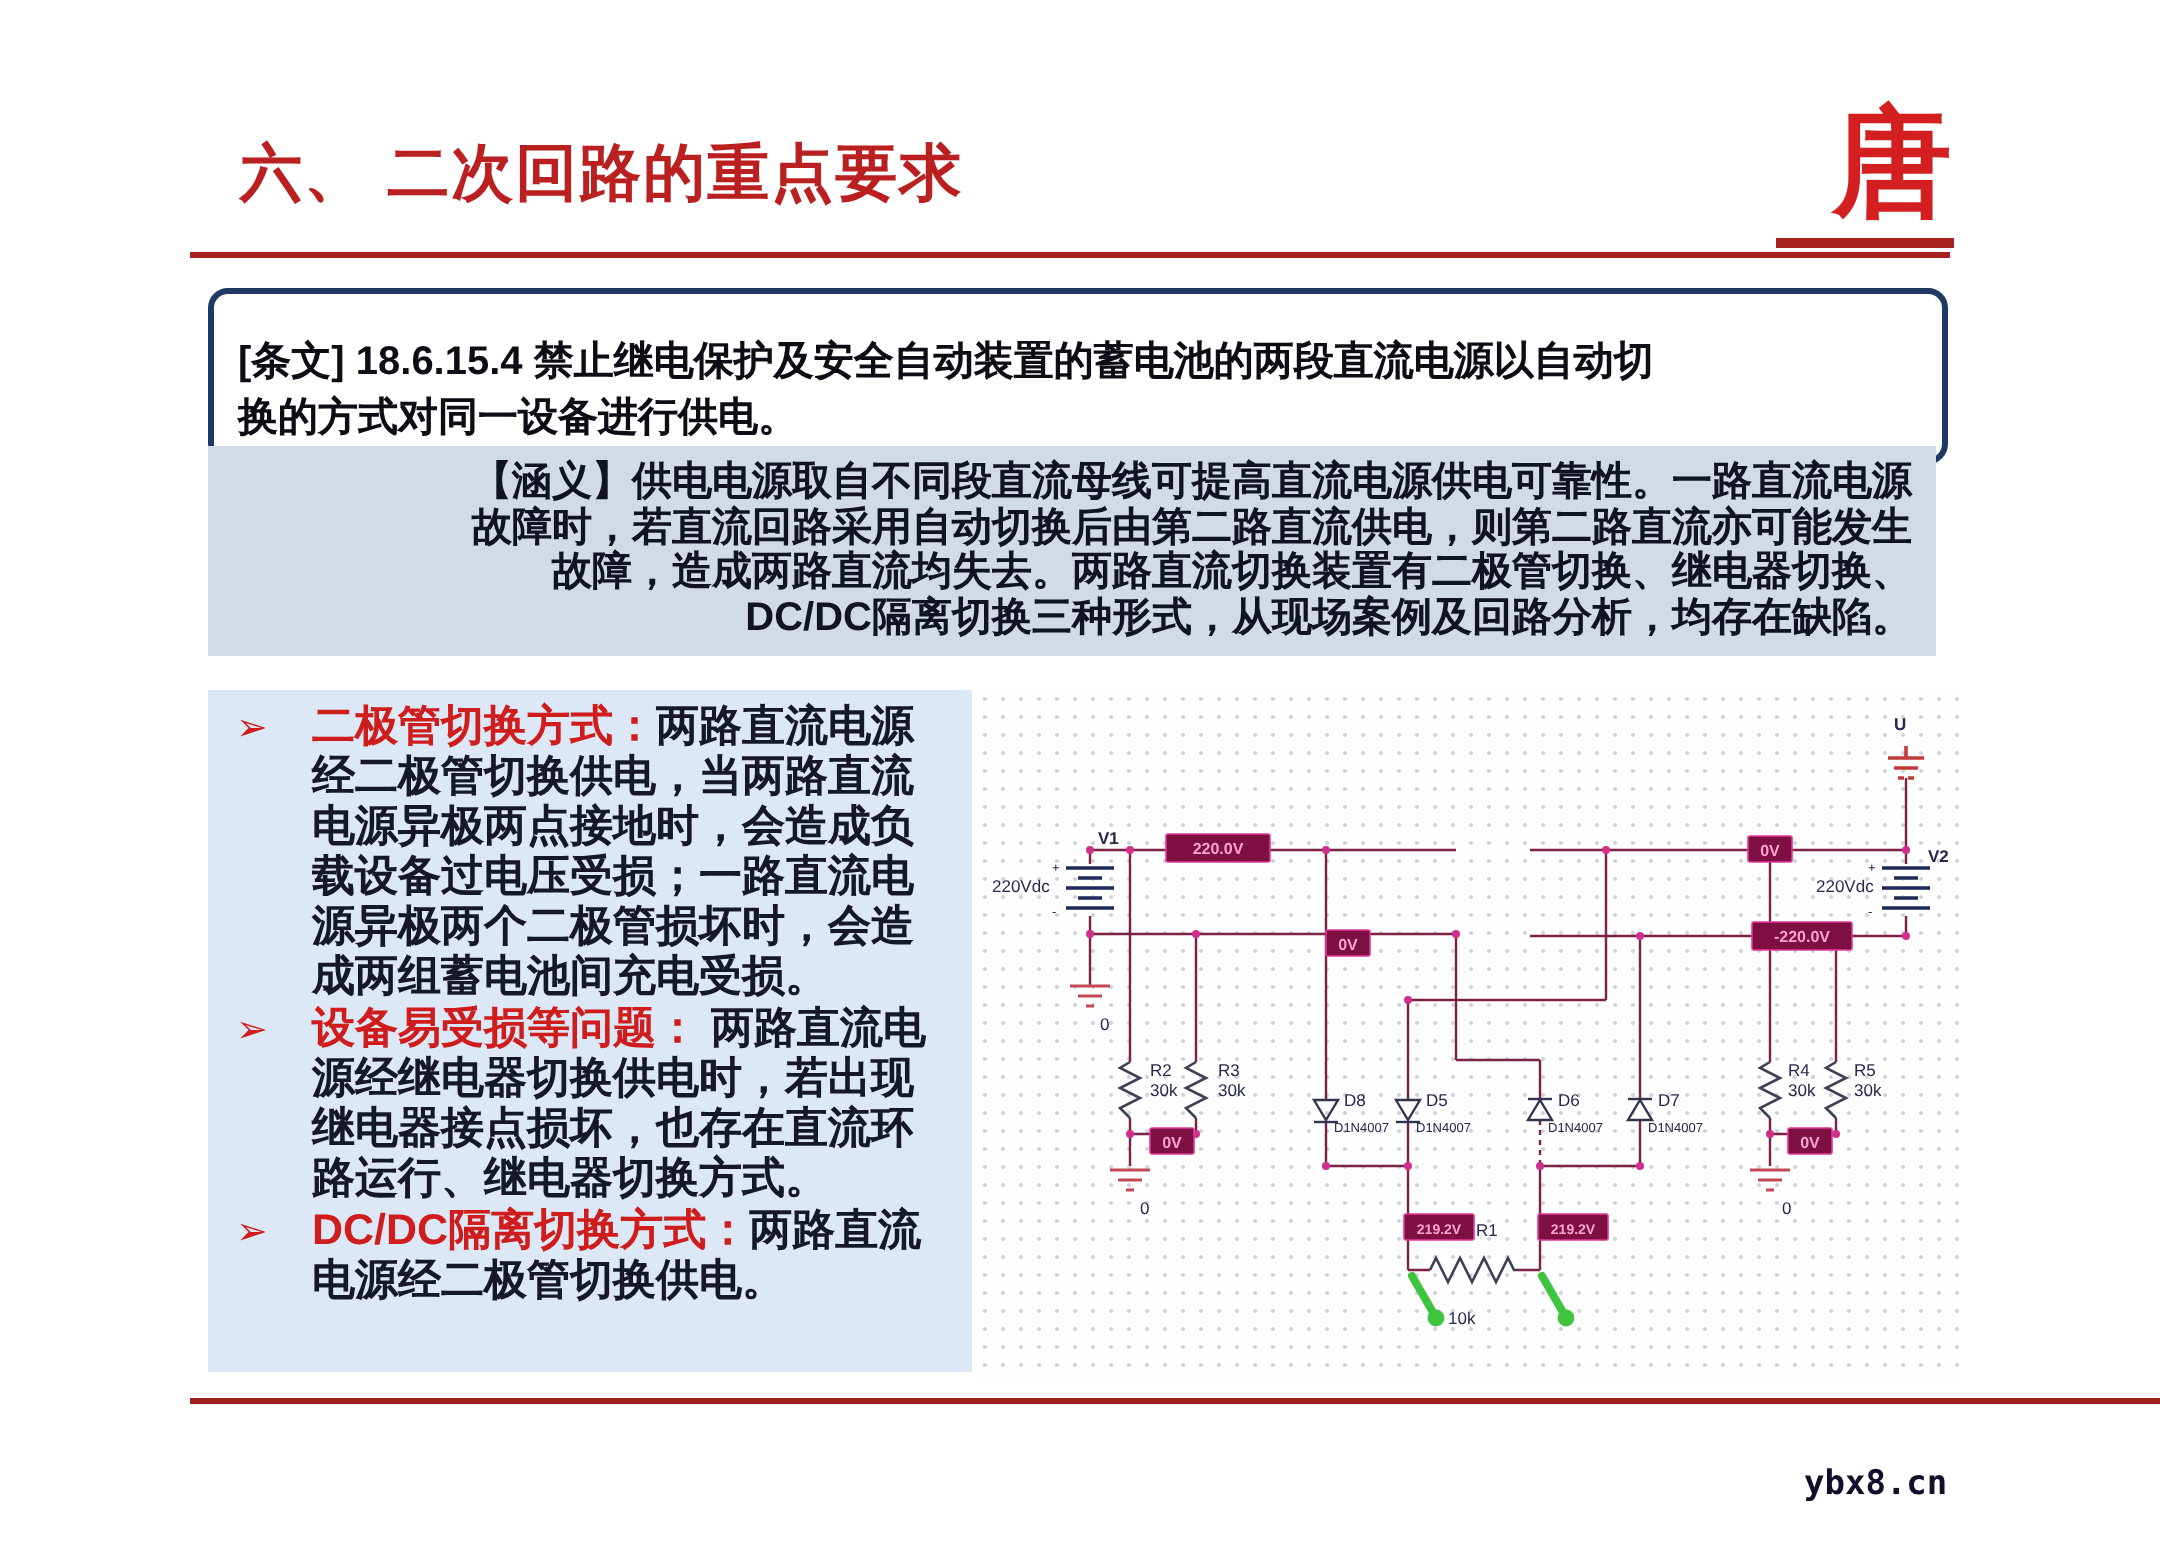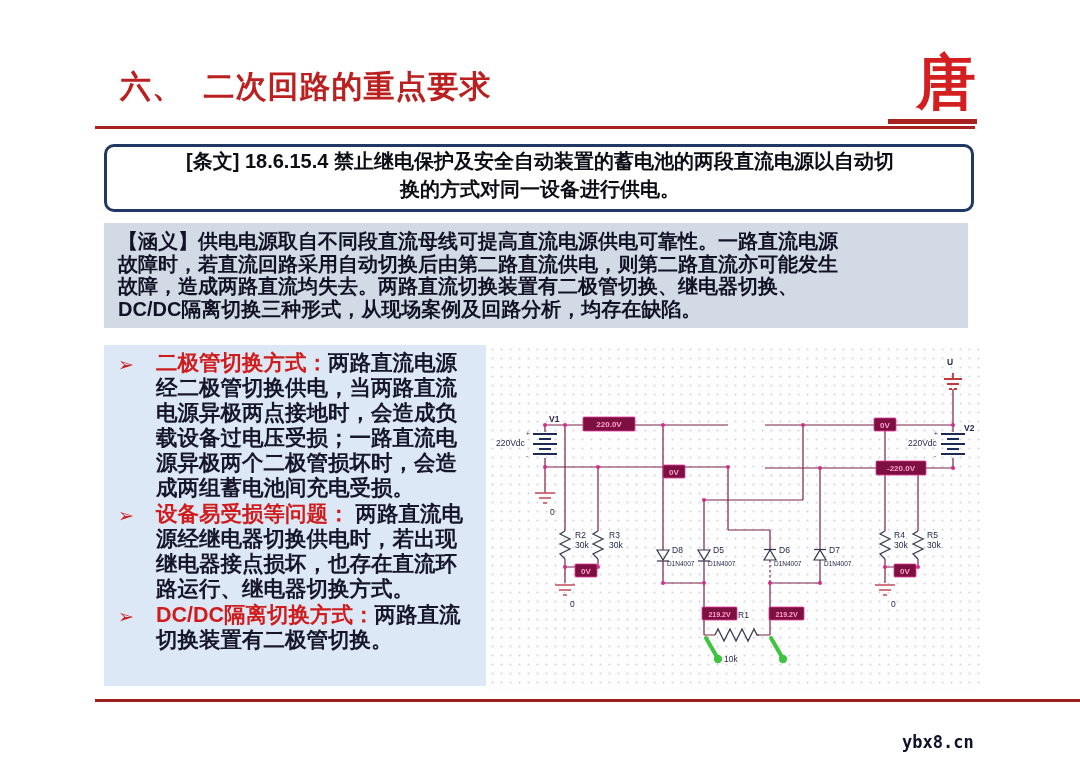--- a/index.html
+++ b/index.html
@@ -5,32 +5,32 @@
   :root{
     --title-red:#bb2020; --line-red:#a82222; --accent-red:#cf1c1c;
     --clause-border:#1f3864; --meaning-bg:#d2dae6; --bullets-bg:#dde8f6;
     --wire:#7b2244; --vbox-bg:#7d1040; --vbox-text:#ffa3d1;
     --probe-green:#3ec43e; --logo-red:#d31f1f;
   }
   html,body{margin:0;padding:0;background:#ffffff;}
   body{font-family:"Liberation Sans","DejaVu Sans",sans-serif;}
   .slide{position:relative;width:1080px;height:771px;background:#fff;overflow:hidden;}
   .title{position:absolute;left:120px;top:66px;font-size:31px;font-weight:bold;
-         color:var(--title-red);letter-spacing:1px;white-space:nowrap;font-family:Liberation Mono, monospace;}
+         color:var(--title-red);letter-spacing:1px;white-space:nowrap;}
   .title-rule{position:absolute;left:95px;top:126px;width:880px;height:3px;background:var(--line-red);}
   .logo{position:absolute;left:913px;top:46px;width:66px;height:72px;color:var(--logo-red);
         font-size:60px;font-weight:900;line-height:72px;text-align:center;font-family:"DejaVu Sans",sans-serif;}
   .logo-rule{position:absolute;left:888px;top:119px;width:89px;height:5px;background:var(--line-red);}
   .clause{position:absolute;left:104px;top:144px;width:870px;box-sizing:border-box;
           border:3px solid var(--clause-border);border-radius:10px;background:#fff;
-          padding:0 10px 6px 12px;font-size:20px;font-weight:bold;color:#0d0d16;line-height:1.4;text-align:center;}
+          padding:20px 10px 6px 12px;font-size:20px;font-weight:bold;color:#0d0d16;line-height:1.4;}
   .clause .txt{white-space:pre-wrap;}
   .meaning{position:absolute;left:104px;top:223px;width:864px;box-sizing:border-box;
            background:var(--meaning-bg);padding:7px 12px 8px 14px;
-           font-size:20px;font-weight:bold;color:#121225;line-height:22.5px;}
+           font-size:20px;font-weight:bold;color:#121225;line-height:22.5px;text-align:right;}
   .meaning .txt{white-space:pre-wrap;}
   .bullets{position:absolute;left:104px;top:345px;width:382px;height:341px;box-sizing:border-box;
            background:var(--bullets-bg);padding:6px 10px 0 12px;}
   .bullets ul{list-style:none;margin:0;padding:0;}
   .bullets li{position:relative;padding-left:40px;font-size:21.5px;font-weight:bold;
               line-height:25px;color:#17172b;margin-bottom:1px;}
   .bullets .arrow{position:absolute;left:2px;top:1px;color:var(--accent-red);font-size:19px;}
   .bullets .hd{color:var(--accent-red);text-align:center;}
   .circuit{position:absolute;left:488px;top:345px;width:492px;height:345px;
            background-color:#fefefe;
@@ -82,21 +82,21 @@
 
   <div class="bullets">
     <ul>
       <li>
         <span class="arrow">➢</span><span class="hd">二极管切换方式：</span><span>两路直流电源经二极管切换供电，当两路直流电源异极两点接地时，会造成负载设备过电压受损；一路直流电源异极两个二极管损坏时，会造成两组蓄电池间充电受损。</span>
       </li>
       <li>
         <span class="arrow">➢</span><span class="hd">设备易受损等问题：</span><span> 两路直流电源经继电器切换供电时，若出现继电器接点损坏，也存在直流环路运行、继电器切换方式。</span>
       </li>
       <li>
-        <span class="arrow">➢</span><span class="hd"> DC/DC隔离切换方式：</span><span>两路直流切换装置有二极管切换。</span>
+        <span class="arrow">➢</span><span class="hd"> DC/DC隔离切换方式：</span><span>两路直流电源经二极管切换供电。</span>
       </li>
     </ul>
   </div>
 
   <div class="circuit">
     <svg width="492" height="345" viewBox="0 0 492 345">
 
       <g>
         <path class="w" d="M57 80H240 M57 80V87 M57 113V122 M57 122H240 M57 122V148
           M77 80V186 M77 214V222 M110 122V186 M110 214V222 M77 222H110 M77 222V238

